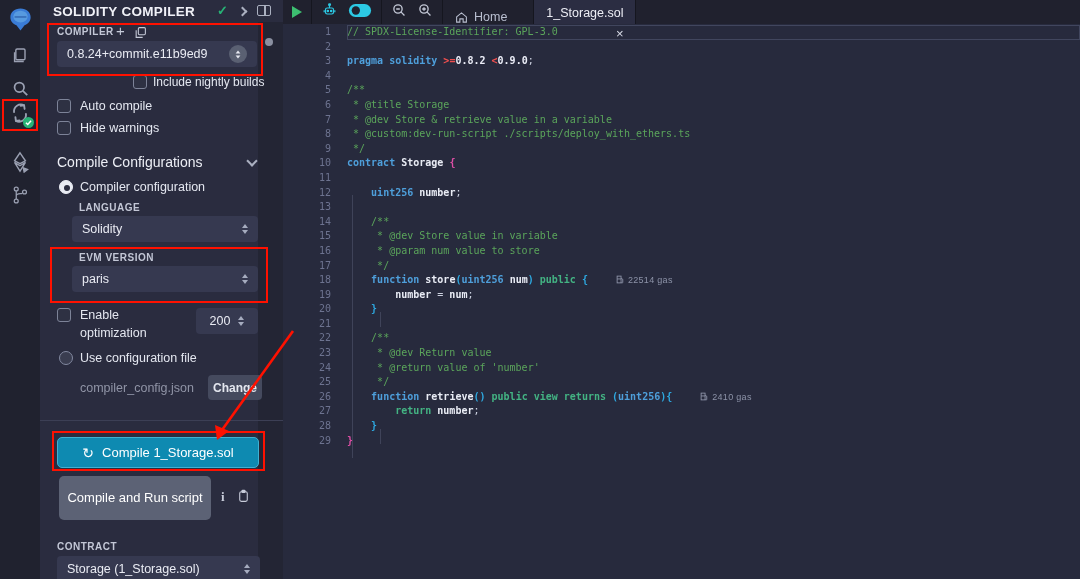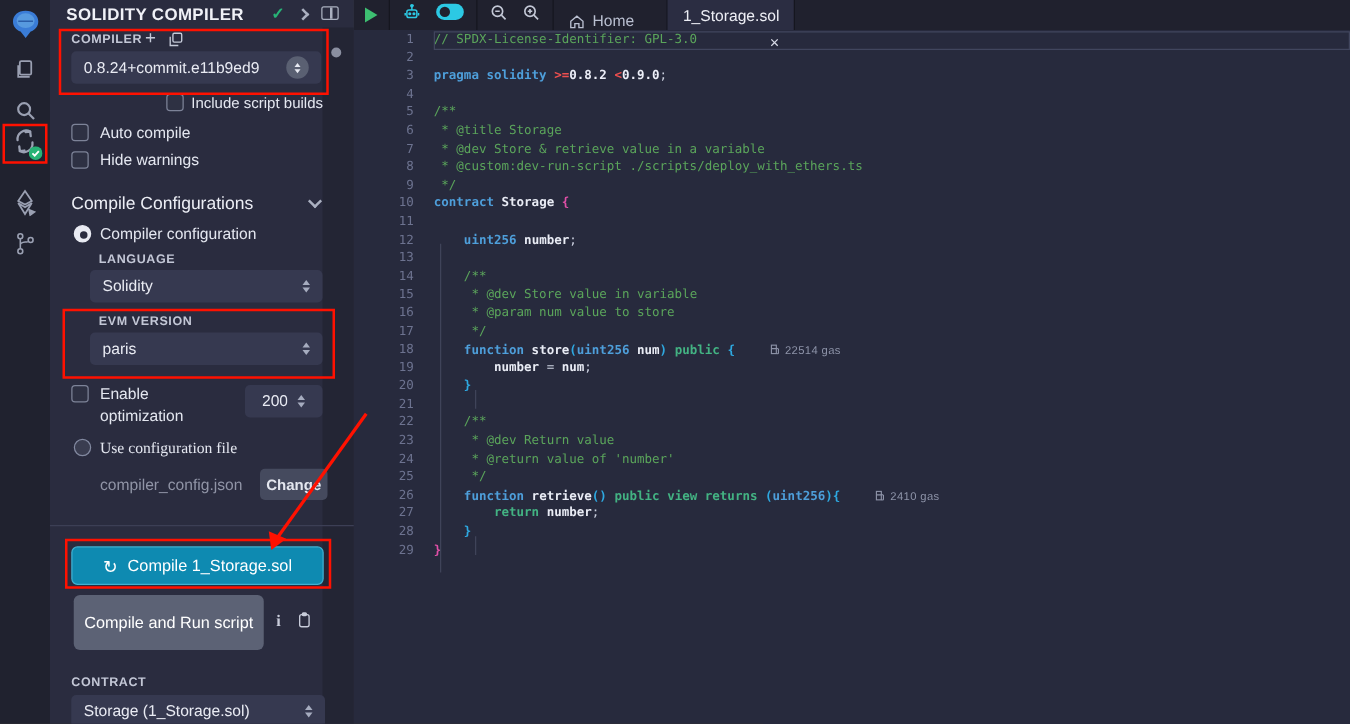--- a/index.html
+++ b/index.html
@@ -1,18 +1,18 @@
 <!DOCTYPE html>
 <html><head>
 <meta charset="utf-8">
 <style>
   * { margin:0; padding:0; box-sizing:border-box; }
   html,body { width:1080px; height:579px; overflow:hidden; background:#1d1e2a;
               font-family:"Liberation Sans", sans-serif; }
-  #app { position:relative; width:1076px; height:579px; background:#404040; }
+  #app { position:relative; width:1076px; height:579px; background:#14b8a6; }
 
   
   .rail { position:absolute; left:0; top:0; width:40px; height:579px; background:#20222f; z-index:2; }
   .rail-item { position:absolute; left:0; width:40px; display:flex; justify-content:center; align-items:center; }
   .rail svg { display:block; }
 
   
   .panel { position:absolute; left:40px; top:0; width:243px; height:579px; background:#2a2c3f; z-index:1; }
   .panel-right-strip { position:absolute; right:0; top:22px; width:25px; height:557px; background:#232534; }
   .scroll-dot { position:absolute; right:10px; top:16px; width:8px; height:8px; border-radius:50%; background:#8a8fa0; }
@@ -159,21 +159,21 @@
       </svg>
     </span>
     <div class="sel" style="left:17px; top:41px; width:200px;">
       <span class="txt">0.8.24+commit.e11b9ed9</span>
       <span class="stepper-circle">
           <span class="tri-u"></span>
           <span class="tri-d"></span>
         </span>
     </div>
     <span class="cb" style="left:93px; top:75px;"></span>
-    <span class="opt-label" style="left:113px; top:75px; font-size:12px;">Include script builds</span>
+    <span class="opt-label" style="left:113px; top:75px; font-size:12px;">Include nightly builds</span>
 
     <span class="cb" style="left:17px; top:99px;"></span>
     <span class="opt-label" style="left:40px; top:99px;">Auto compile</span>
     <span class="cb" style="left:17px; top:121px;"></span>
     <span class="opt-label" style="left:40px; top:121px;">Hide warnings</span>
 
     <span class="adv-title">Compile Configurations</span>
     <span class="chev-d" style="left:208px; top:157px;"></span>
 
     <span class="radio sel-on" style="left:19px; top:180px;"></span>
@@ -201,21 +201,21 @@
     <span class="opt-label" style="left:40px; top:306px; width:86px; line-height:1.45;">Enable optimization</span>
     <div class="sel" style="left:156px; top:308px; width:62px; justify-content:center;align-items:center;">
       <span class="txt" style="flex:0 1 auto; margin-right:8px;">200</span>
       <span class="stepper">
           <span class="tri-u"></span>
           <span class="tri-d"></span>
         </span>
     </div>
 
     <span class="radio" style="left:19px; top:351px;"></span>
-    <span class="opt-label" style="left:40px; top:351px;font-family:Liberation Serif, serif;">Use configuration file</span>
+    <span class="opt-label" style="left:40px; top:351px;">Use configuration file</span>
     <span class="opt-label" style="left:40px; top:381px; color:#9094a6;">compiler_config.json</span>
     <button class="btn-change">Change</button>
 
     <div class="divider-h"></div>
 
     <button class="btn-compile">
       <span class="refresh">↻</span>
       <span>Compile 1_Storage.sol</span>
     </button>
     <button class="btn-run">Compile and Run script</button>

